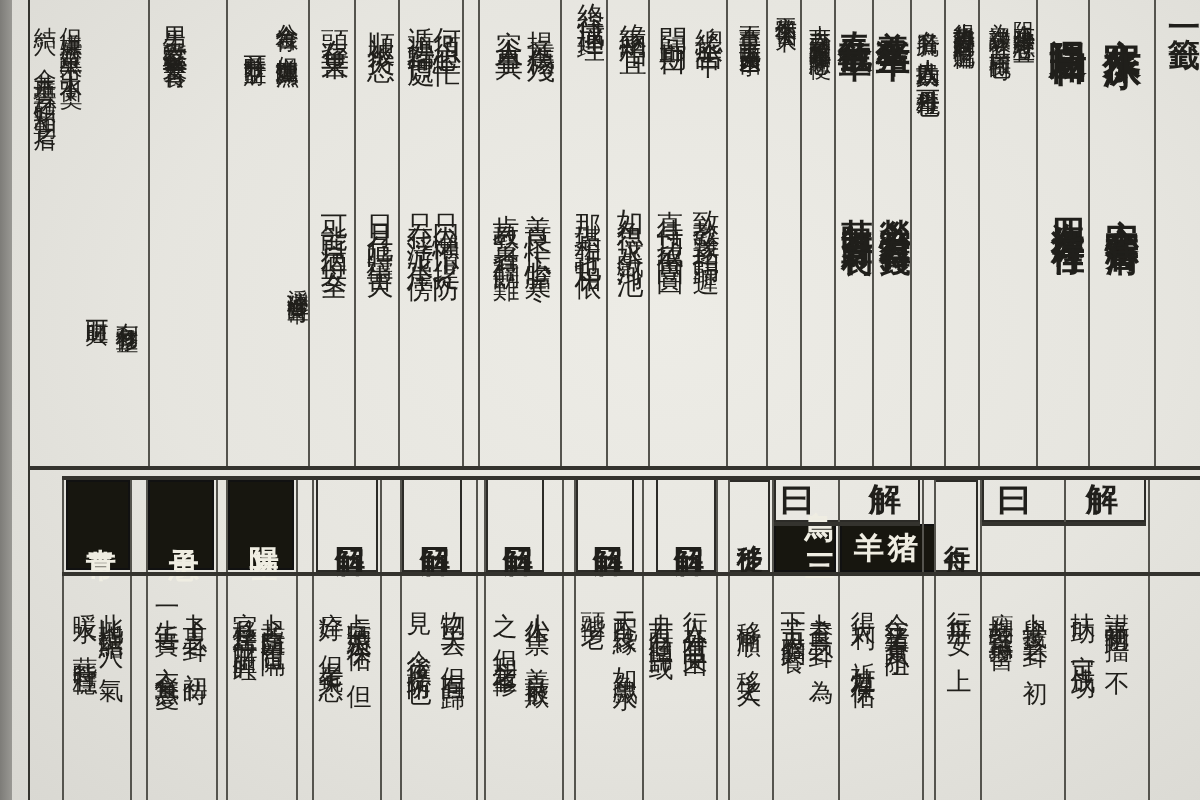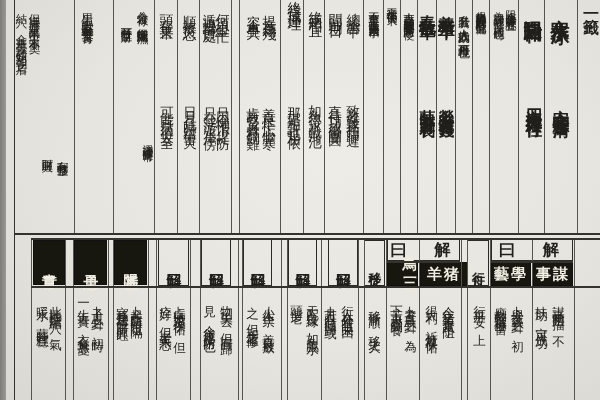--- a/index.html
+++ b/index.html
@@ -114,22 +114,20 @@
       <div class="vcol c-bot" style="left: 153px; top: 296px;">痊好　但老年人恐</div>
       <div class="vcol c-bot" style="left: 124px; top: 296px;">卜起蓋防口舌阻隔</div>
       <div class="vcol c-bot" style="left: 110px; top: 296px;">宜移整居住財丁興旺</div>
       <div class="vcol c-bot" style="left: 85px; top: 296px;">卜子息之卦　初時</div>
       <div class="vcol c-bot" style="left: 71px; top: 296px;">一生近貴　衣食無憂</div>
       <div class="vcol c-bot" style="left: 43px; top: 296px;">此地橫龍結穴　氣</div>
       <div class="vcol c-bot" style="left: 30px; top: 296px;">暖水　葬時宜穩</div>
       <div class="vcol c-corner" style="left: 577px; top: 4px;">一籤</div>
       <div class="hdr jie-h" style="left: 485px; top: 239px; width: 82px; height: 22px;">曰　解</div>
       <div class="hdr jie-h" style="left: 381px; top: 239px; width: 73px; height: 22px;">曰　解</div>
-      <div class="hdr black-h" style="left: 527px; top: 262px; width: 40px; height: 24px;">事謀</div>
-      <div class="hdr black-h" style="left: 485px; top: 262px; width: 40px; height: 24px;">藝學</div>
       <div class="hdr black-h" style="left: 414px; top: 262px; width: 48px; height: 24px;">羊猪</div>
       <div class="hdr black-h" style="left: 381px; top: 262px; width: 31px; height: 24px; padding-left: 17px;">鳥三</div>
       <div class="hdr plain-v" style="left: 461px; top: 240px; width: 22px; height: 46px;">行舟</div>
       <div class="hdr plain-v" style="left: 358px; top: 240px; width: 21px; height: 46px;">移徙</div>
       <div class="hdr jie-v" style="left: 322px; top: 239px; width: 30px; height: 47px;">解曰</div>
       <div class="hdr jie-v" style="left: 282px; top: 239px; width: 29px; height: 47px;">解曰</div>
       <div class="hdr jie-v" style="left: 237px; top: 239px; width: 29px; height: 47px;">解曰</div>
       <div class="hdr jie-v" style="left: 195px; top: 239px; width: 30px; height: 47px;">解曰</div>
       <div class="hdr jie-v" style="left: 152px; top: 239px; width: 31px; height: 47px;">解曰</div>
       <div class="hdr black-v" style="left: 108px; top: 240px; width: 33px; height: 45px;">陽基</div>

